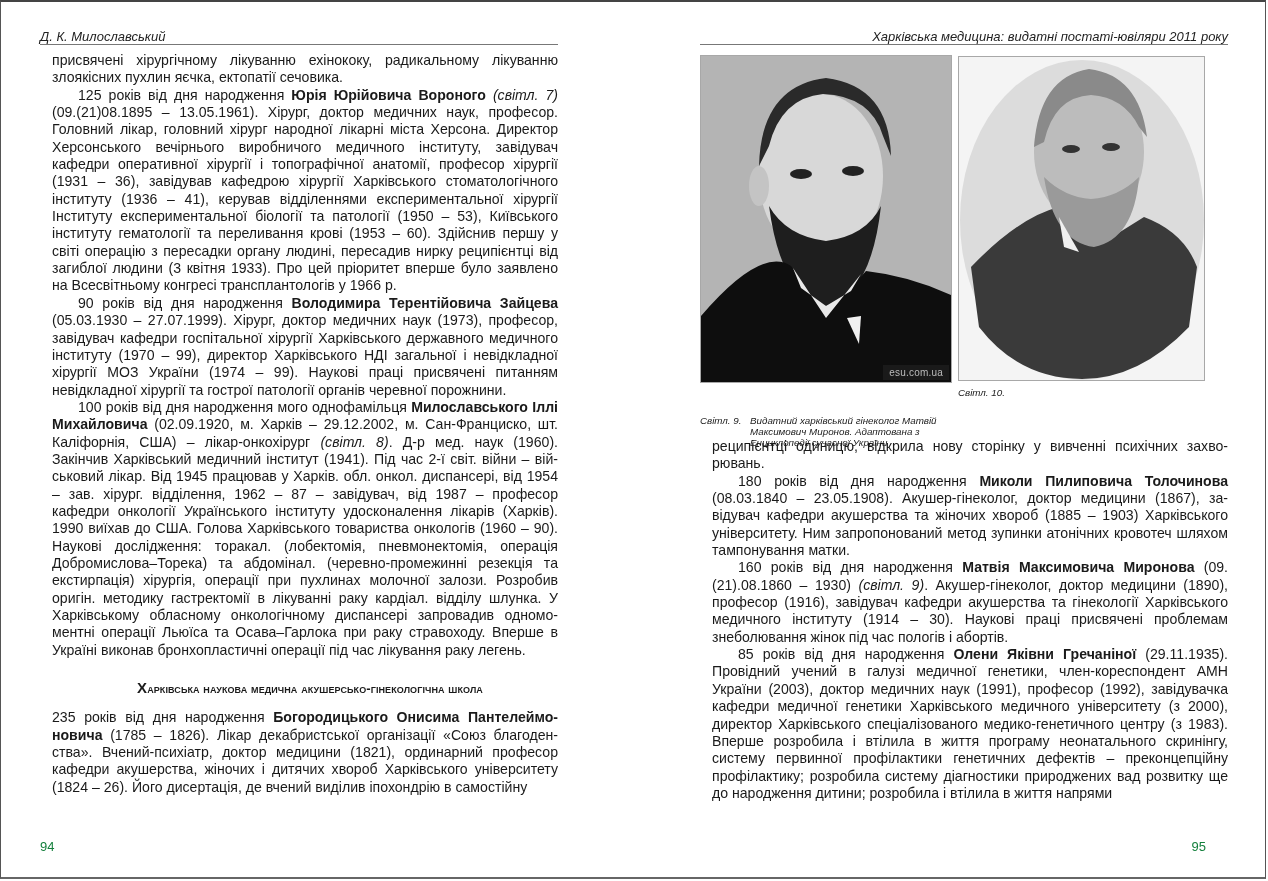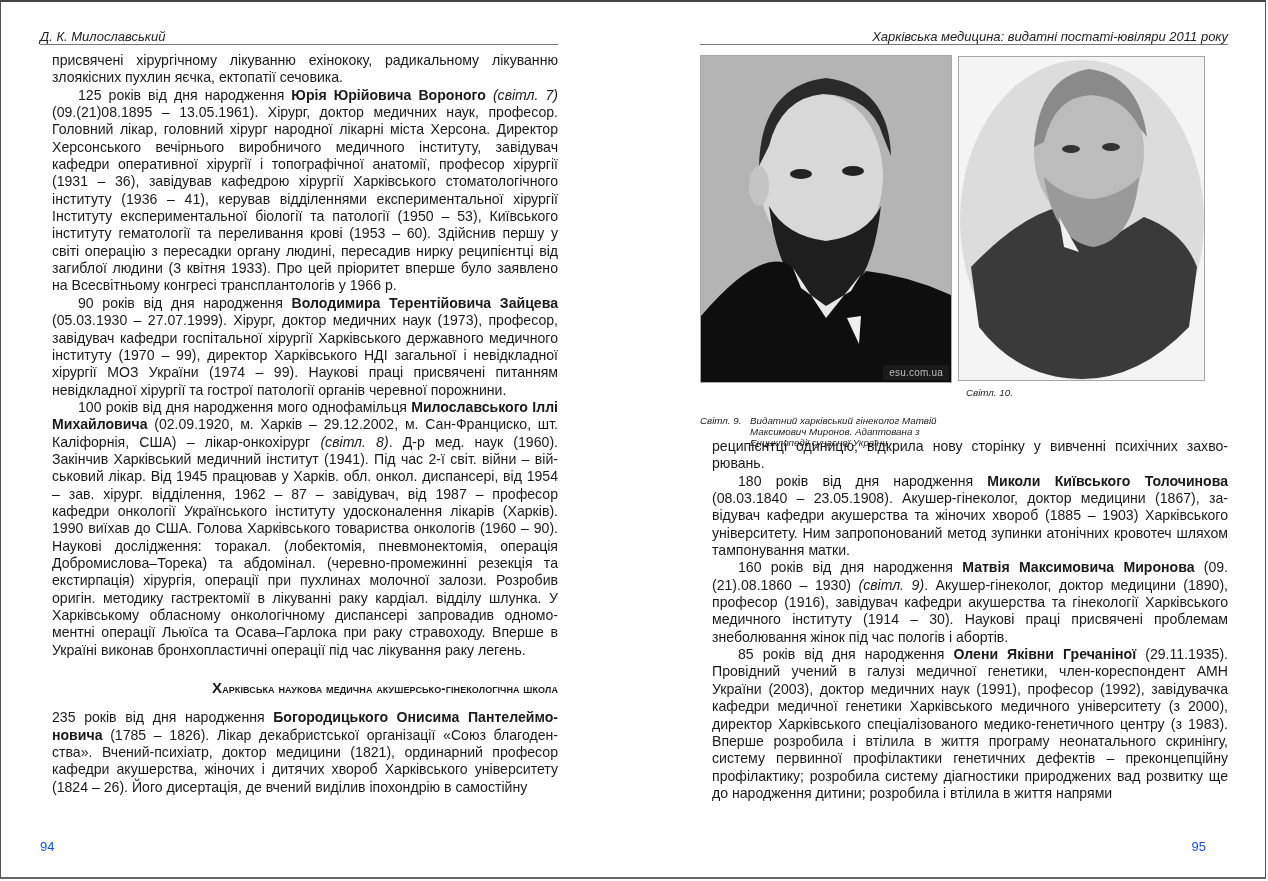--- a/index.html
+++ b/index.html
@@ -23,41 +23,41 @@
   .body-text {
     position:absolute; left:12px; right:0;
     font-size:14.1px; line-height:17.35px; text-align:justify; hyphens:manual;
   }
   .body-text p { margin:0; }
   .body-text p.indent { text-indent:26px; }
   .body-text b { font-weight:bold; }
   .body-text i { font-style:italic; }
   .section-heading {
     margin:20px 0 12px 10px; font-size:13px; font-weight:bold; letter-spacing:0.1px;
-    font-variant:small-caps; text-align:right;
+    font-variant:small-caps; text-align:center;
   }
   .section-heading .cap { font-size:15px; }
-  .page-number { position:absolute; top:839px; font-size:13px; color:#1d4ed8; }
+  .page-number { position:absolute; top:839px; font-size:13px; color:#15803d; }
   .page.left .page-number { left:0; }
   .page.right .page-number { right:22px; }
 
   
   .fig { position:absolute; border:1px solid #a8a8a8; box-sizing:border-box; overflow:hidden; }
   .fig1 { left:0; top:55px; width:252px; height:328px; background:#b4b4b4; }
   .fig2 { left:258px; top:56px; width:247px; height:325px; background:#f4f4f4; }
   .fig .watermark {
     position:absolute; right:2px; bottom:2px; background:#1a1a1a; color:#bbb;
     font-size:10px; padding:2px 6px; letter-spacing:0.2px;
   }
   .captions { position:absolute; top:387px; left:0; right:0; font-size:9.8px; font-style:italic; color:#222; line-height:11px; }
   .caption { position:absolute; display:flex; }
   .caption .cap-label { width:52px; flex:none; }
   .caption.c1 { left:0; width:258px;margin-top:28px; }
   .caption.c1 .cap-label { width:50px; }
-  .caption.c2 { left:266px; width:270px; }
+  .caption.c2 { left:258px; width:270px; }
   .caption.c2 .cap-label { width:55px; }
 </style>
 </head>
 <body>
 
 <div class="frame"></div>
 
 <div class="page left">
   <div class="running-head">Д. К. Милославський</div>
   <div class="head-rule"></div>
@@ -128,20 +128,20 @@
       <span>Видатний харківський гінеколог Матвій Максимович Миронов. Адап­тована з Енциклопедії сучасної України</span>
     </div>
     <div class="caption c2">
       <span class="cap-label">Світл. 10.</span>
     </div>
   </div>
 
   <div class="body-text" style="top:438px;">
     <div id="right-paras">
         <p><span>реципієнтці одиницю, відкрила нову сторінку у вивченні психічних захво­рювань.</span></p>
-        <p class="indent"><span>180 років від дня народження </span><b>Миколи Київського Толочинова</b><span> (08.03.1840 – 23.05.1908). Акушер-гінеколог, доктор медицини (1867), за­відувач кафедри акушерства та жіночих хвороб (1885 – 1903) Харківсько­го університету. Ним запропонований метод зупинки атонічних кровотеч шляхом тампонування матки.</span></p>
+        <p class="indent"><span>180 років від дня народження </span><b>Миколи Пилиповича Толочинова</b><span> (08.03.1840 – 23.05.1908). Акушер-гінеколог, доктор медицини (1867), за­відувач кафедри акушерства та жіночих хвороб (1885 – 1903) Харківсько­го університету. Ним запропонований метод зупинки атонічних кровотеч шляхом тампонування матки.</span></p>
         <p class="indent"><span>160 років від дня народження </span><b>Матвія Максимовича Миронова</b><span> (09.(21).08.1860 – 1930) </span><i>(світл. 9)</i><span>. Акушер-гінеколог, доктор медицини (1890), професор (1916), завідувач кафедри акушерства та гінекології Харків­ського медичного інституту (1914 – 30). Наукові праці присвячені пробле­мам знеболювання жінок під час пологів і абортів.</span></p>
         <p class="indent"><span>85 років від дня народження </span><b>Олени Яківни Гречаніної</b><span> (29.11.1935). Провідний учений в галузі медичної генетики, член-кореспондент АМН України (2003), доктор медичних наук (1991), професор (1992), завідувачка кафедри медичної генетики Харківського медичного університету (з 2000), директор Харківського спеціалізованого медико-генетичного центру (з 1983). Вперше розробила і втілила в життя програму неонатального скринінгу, систему первинної профілактики генетичних дефектів – прекон­цепційну профілактику; розробила систему діагностики природжених вад розвитку ще до народження дитини; розробила і втілила в життя напрями</span></p>
       </div>
   </div>
 
   <div class="page-number">95</div>
 </div>
 
 </body></html>

